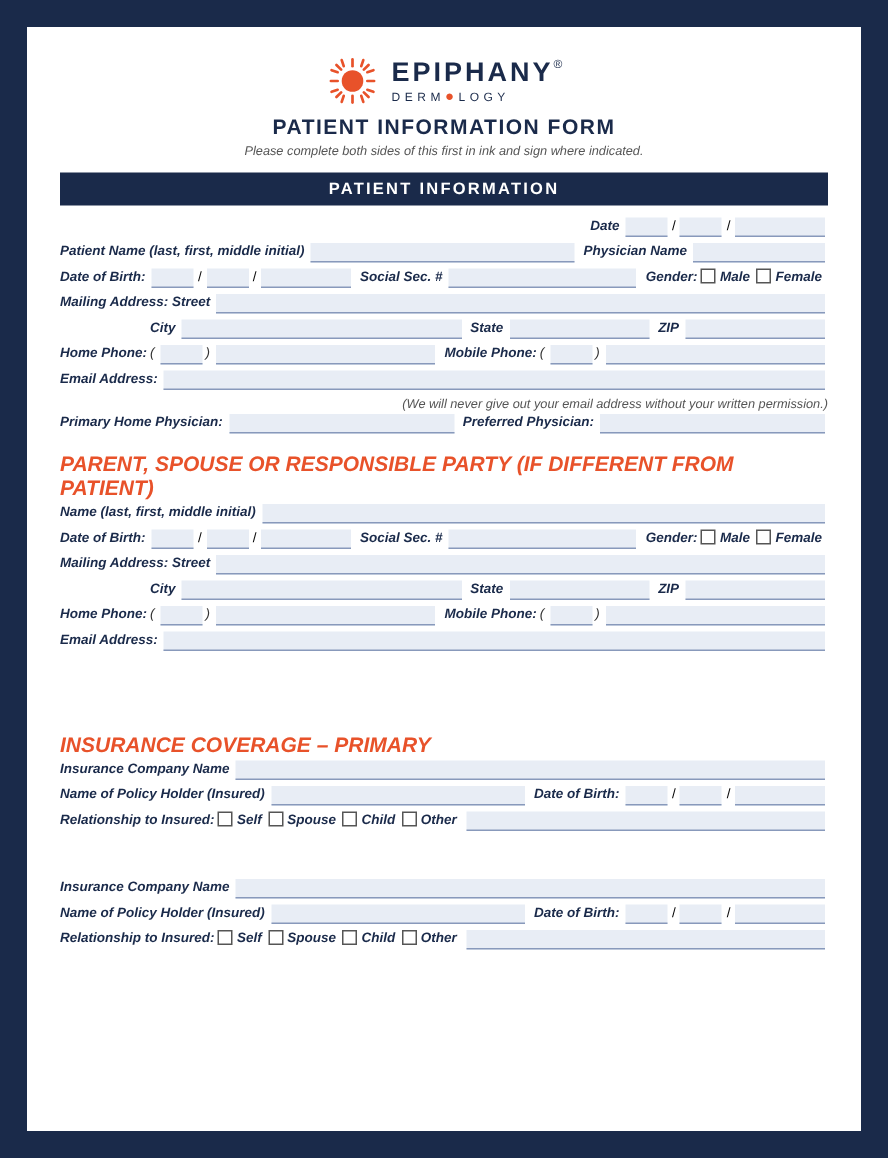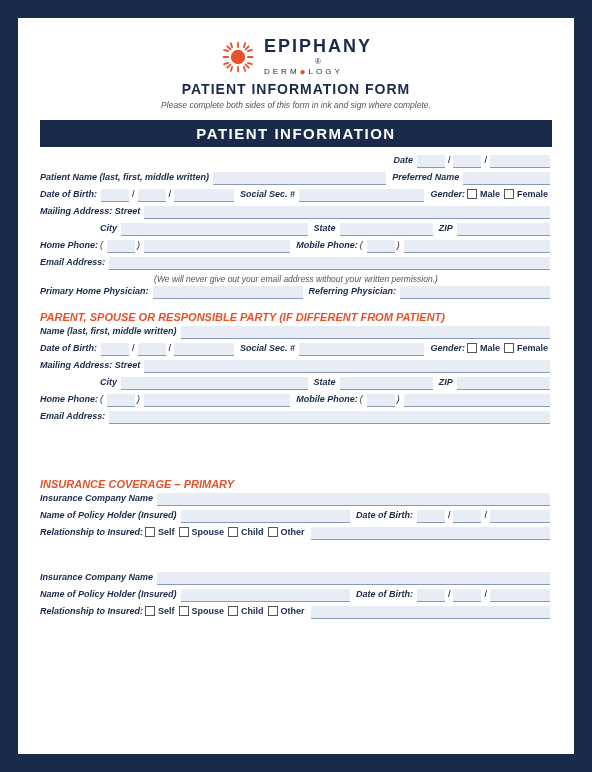--- a/index.html
+++ b/index.html
@@ -43,21 +43,21 @@
     .form-subtitle {
       font-size: 8.5px;
       color: #555;
       font-style: italic;
     }
     .section-header {
       background: #1a2a4a;
       color: #fff;
       text-align: center;
       padding: 5px 0;
-      font-size: 15px;
+      font-size: 11px;
       font-weight: bold;
       letter-spacing: 1.5px;
       text-transform: uppercase;
       margin-bottom: 8px;
     }
     .section-block {
       margin-bottom: 12px;
     }
     .form-row {
       display: flex;
@@ -67,21 +67,21 @@
     }
     .label {
       font-size: 9px;
       color: #1a2a4a;
       font-style: italic;
       font-weight: bold;
       white-space: nowrap;
       margin-right: 2px;
     }
     .label-orange {
-      font-size: 11px;
+      font-size: 14px;
       color: #e8522a;
       font-weight: bold;
       font-style: italic;
       text-transform: uppercase;
       margin-bottom: 3px;
     }
     .field-line {
       border-bottom: 1px solid #8899bb;
       background: #e8edf5;
       height: 13px;
@@ -110,27 +110,28 @@
       width: 10px;
       height: 10px;
       border: 1px solid #555;
       display: inline-block;
       background: #fff;
       flex-shrink: 0;
     }
     .checkbox-label {
       font-size: 9px;
       color: #1a2a4a;
+      font-style: italic;
       font-weight: bold;
     }
     .email-note {
       font-style: italic;
       font-size: 8.5px;
       color: #555;
-      text-align: center;
+      text-align: right;
       width: 100%;
       margin: 2px 0;
     }
     .indent { padding-left: 60px; }
     .section-spacer { height: 10px; }
     .insurance-section {
       margin-bottom: 10px;
       margin-top: 32px;
     }
   </style>
@@ -159,51 +160,51 @@
           <line x1="28" y1="4.5" x2="26.5" y2="9"></line>
           <line x1="4.5" y1="12" x2="9" y2="13.5"></line>
           <line x1="4.5" y1="28" x2="9" y2="26.5"></line>
           <line x1="35.5" y1="12" x2="31" y2="13.5"></line>
           <line x1="35.5" y1="28" x2="31" y2="26.5"></line>
           <line x1="12" y1="35.5" x2="13.5" y2="31"></line>
           <line x1="28" y1="35.5" x2="26.5" y2="31"></line>
         </g>
       </svg>
       <div>
-        <div style="display:flex;align-items:center;flex-direction:column;">
+        <div style="display:flex;">
           <span style="font-size:18px;font-weight:900;color:#1a2a4a;letter-spacing:2px;">EPIPHANY</span>
           <span style="font-size:8px;vertical-align:super;color:#1a2a4a;">®</span>
         </div>
         <div style="font-size:8px;letter-spacing:3px;color:#1a2a4a;text-transform:uppercase;display:flex;align-items:center;gap:0;">
           <span>DERM</span>
             <span style="color:#e8522a;font-size:10px;">●</span>
             <span>LOGY</span>
         </div>
       </div>
     </div>
     <div class="form-title">PATIENT INFORMATION FORM</div>
-    <div class="form-subtitle">Please complete both sides of this form in ink and sign where complete.</div>
+    <div class="form-subtitle">Please complete both sides of this first in ink and sign where indicated.</div>
   </div>
 
   <div class="section-block">
     <div class="section-header">PATIENT INFORMATION</div>
 
     <div class="form-row" style="justify-content:flex-end;">
       <span class="label">Date</span>
       <span class="field-line field-short"></span>
       <span class="date-sep">/</span>
       <span class="field-line field-short"></span>
       <span class="date-sep">/</span>
       <span class="field-line field-medium"></span>
     </div>
 
     <div class="form-row">
-      <span class="label">Patient Name (last, first, middle written)</span>
+      <span class="label">Patient Name (last, first, middle initial)</span>
       <span class="field-line" style="flex:2;"></span>
-      <span class="label" style="margin-left:4px;">Preferred Name</span>
+      <span class="label" style="margin-left:4px;">Physician Name</span>
       <span class="field-line" style="flex:1;"></span>
     </div>
 
     <div class="form-row">
       <span class="label">Date of Birth:</span>
       <span class="field-line field-short"></span>
       <span class="date-sep">/</span>
       <span class="field-line field-short"></span>
       <span class="date-sep">/</span>
       <span class="field-line field-medium"></span>
@@ -249,30 +250,30 @@
 
     <div class="form-row">
       <span class="label">Email Address:</span>
       <span class="field-line"></span>
     </div>
     <div class="email-note">(We will never give out your email address without your written permission.)</div>
 
     <div class="form-row">
       <span class="label">Primary Home Physician:</span>
       <span class="field-line" style="flex:1;"></span>
-      <span class="label" style="margin-left:4px;">Referring Physician:</span>
+      <span class="label" style="margin-left:4px;">Preferred Physician:</span>
       <span class="field-line" style="flex:1;"></span>
     </div>
   </div>
 
   <div class="section-block">
     <div class="label-orange">PARENT, SPOUSE OR RESPONSIBLE PARTY (IF DIFFERENT FROM PATIENT)</div>
 
     <div class="form-row">
-      <span class="label">Name (last, first, middle written)</span>
+      <span class="label">Name (last, first, middle initial)</span>
       <span class="field-line"></span>
     </div>
 
     <div class="form-row">
       <span class="label">Date of Birth:</span>
       <span class="field-line field-short"></span>
       <span class="date-sep">/</span>
       <span class="field-line field-short"></span>
       <span class="date-sep">/</span>
       <span class="field-line field-medium"></span>

